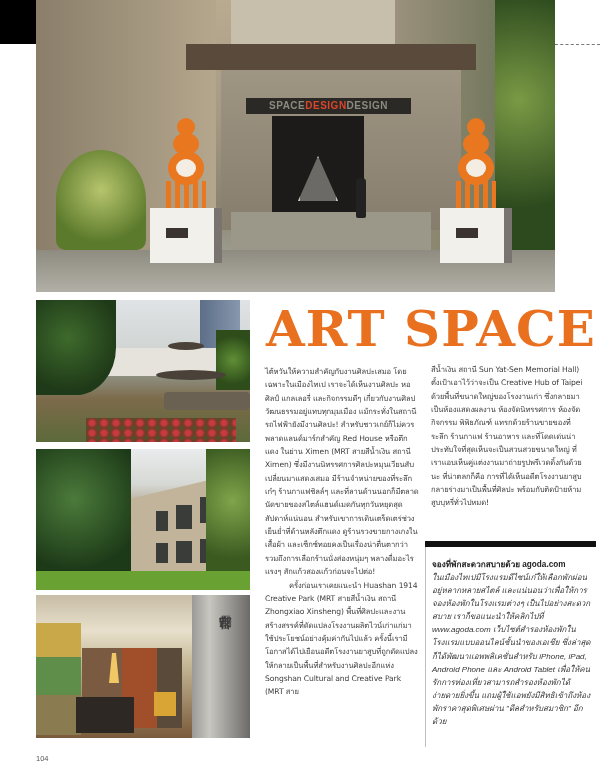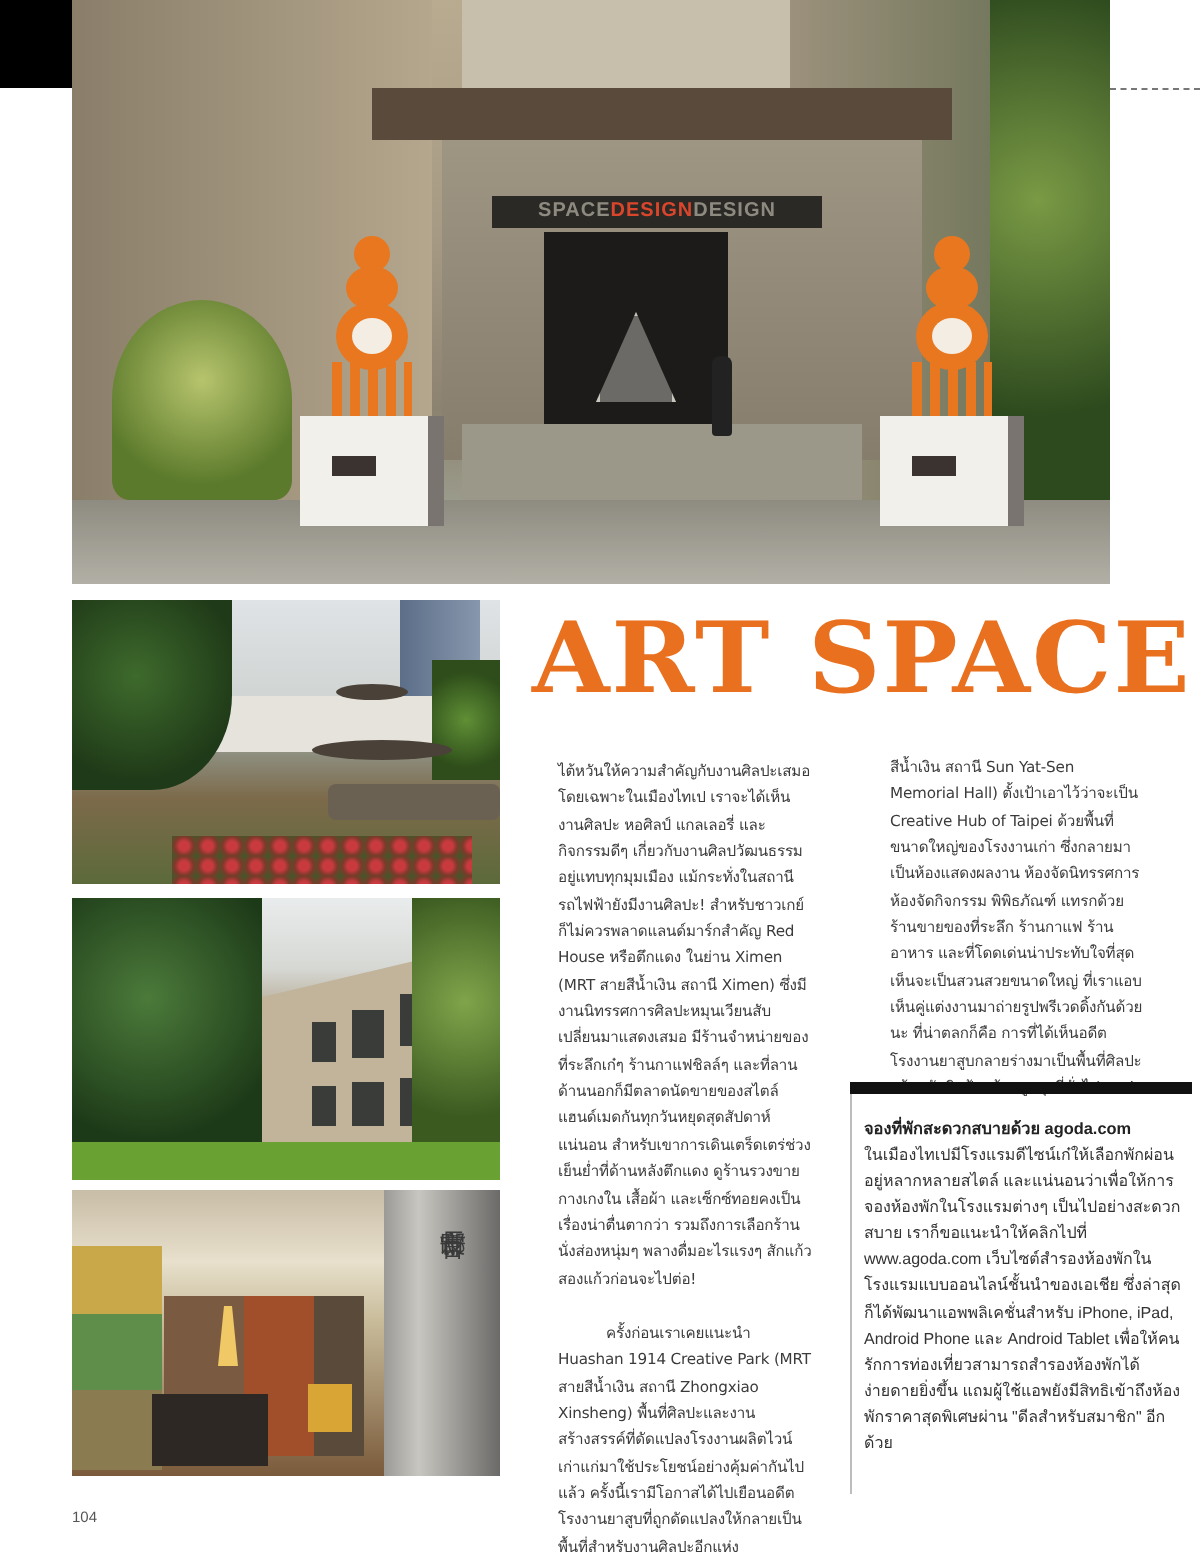--- a/index.html
+++ b/index.html
@@ -68,30 +68,30 @@
   .photo.interior .chair { position:absolute; left:118px; top:97px; width:22px; height:24px; background:#d9a635; }
   .photo.interior .pillar { position:absolute; right:0; top:0; width:58px; height:143px; background: linear-gradient(90deg,#9b9a97,#c8c6c0 30%,#6b6a68); }
   .photo.interior .pillar-txt { position:absolute; right:16px; top:10px; width:20px; height:40px; color:#3a3a3a; font: 13px "DejaVu Serif", serif; writing-mode: vertical-rl; }
 
   
   .headline { position: absolute; left: 266px; top: 303px; font-family: "DejaVu Serif", "Liberation Serif", serif; font-weight: bold;
     font-size: 49px; letter-spacing: 1px; color: #e8701f; line-height: 52px; white-space: nowrap; transform: scaleX(1.02); transform-origin: left; }
 
   
   .col { position: absolute; font-family: "DejaVu Sans", sans-serif; font-size: 7.6px; line-height: 13.35px; color: #3b3b3b; letter-spacing: -0.1px; }
-  .col p { margin: 14px; }
+  .col p { margin: 0; }
   .col .indent { text-indent: 24px; }
   .col-1 { left: 265px; top: 365px; width: 155px; }
   .col-2 { left: 431px; top: 363px; width: 155px; }
 
   
   .sidebar { position: absolute; left: 425px; top: 541px; width: 170px; height: 206px; border-left: 1px solid #bdbdbd; }
   .sidebar .bar { position: absolute; left: -1px; top: 0; width: 171px; height: 6px; background: #111; }
   .sidebar .title { position: absolute; left: 6px; top: 17px; font-family: Liberation Sans, sans-serif; font-size: 8.2px; font-weight: bold; color: #222; white-space: nowrap; }
-  .sidebar .body { position: absolute; left: 6px; top: 30px; width: 162px; font-family: "Liberation Sans", sans-serif; font-size: 8px; line-height: 13.1px; color: #333; }
+  .sidebar .body { position: absolute; left: 6px; top: 30px; width: 162px; font-family: "Liberation Sans", sans-serif; font-size: 8px; line-height: 13.1px; color: #333; font-style: italic; }
 
   .page-number { position: absolute; left: 36px; top: 754px; font-family: "Liberation Sans", sans-serif; font-size: 7.5px; color: #555; }
 </style>
 </head>
 <body>
 
 <div class="corner-block"></div>
 <div class="dotted-rule"></div>
 
 <div class="hero">

